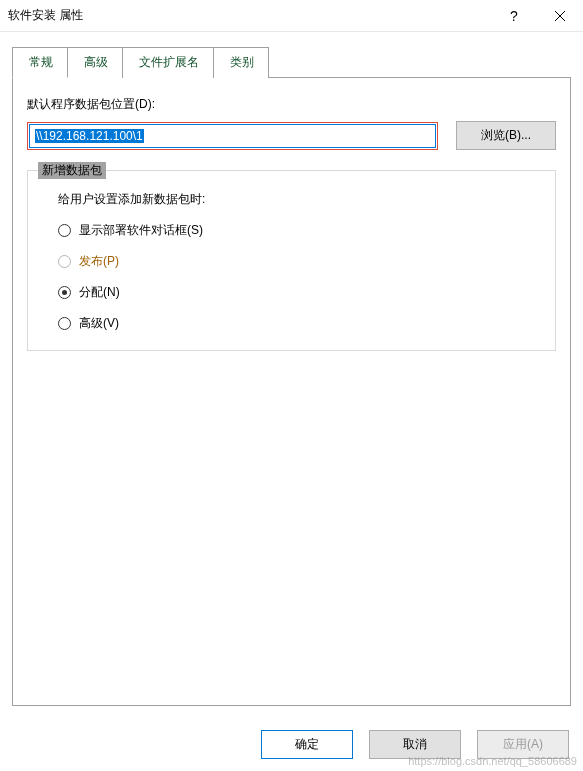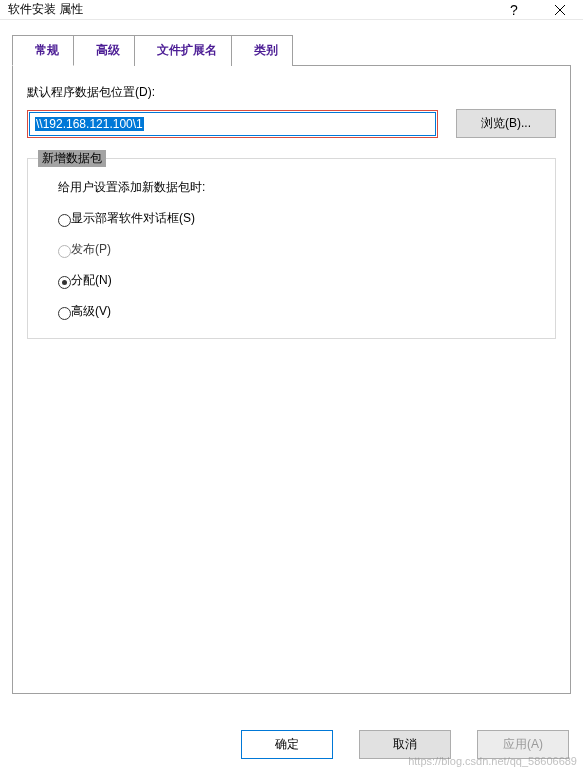--- a/index.html
+++ b/index.html
@@ -7,49 +7,48 @@
       margin: 0;
       font-family: "Microsoft YaHei", "Segoe UI", Tahoma, sans-serif;
       font-size: 12px;
       background: #fff;
       width: 583px;
       height: 771px;
       overflow: hidden;
       position: relative;
     }
     .titlebar {
-      height: 20px;
+      height: 32px;
       display: flex;
       align-items: center;
       padding: 0 0 0 8px;
       background: #fff;
       border-bottom: 1px solid #e8e8e8;
     }
     .title { flex: 1; font-size: 12px; color: #000; }
     .tbtn {
       width: 46px; height: 32px; display: flex; align-items: center; justify-content: center;
       font-size: 14px; color: #000;
     }
     .close-x svg { width: 10px; height: 10px; }
     .tab-area { padding: 14px 12px 0 12px; }
     .tabs {
       display: flex;
       border-bottom: 1px solid #a0a0a0;
       position: relative;
     }
     .tab {
-      padding: 6px 14px 6px 22px;
+      padding: 6px 14px 6px 16px;
       border: 1px solid #a0a0a0;
       border-bottom: none;
       background: #fff;
       margin-right: -1px;
       position: relative;
       top: 1px;
-      color: #4c1d95;
-      font-weight: bold;
+      color: #14532d;
     }
     .tab.active {
       background: #fff;
       border-bottom: 1px solid #fff;
       z-index: 2;
     }
     .tab:not(.active) {
       background: #fff;
       top: 1px;
     }
@@ -110,38 +109,38 @@
     }
     .fieldset .legend {
       position: absolute;
       top: -9px; left: 10px;
       background: #a3a3a3;
       padding: 0 4px;
       color: #000;
     }
     .desc { margin: 6px 0 14px 14px; }
     .radio-row {
-      display: flex; align-items: flex-end; 
+      display: flex; align-items: center; gap: 8px;
       margin: 0 0 14px 14px;
     }
     .radio {
       width: 13px; height: 13px; border-radius: 50%;
       border: 1px solid #333; position: relative; flex: none;
       background: #fff;
     }
     .radio.checked::after {
       content: ""; position: absolute; left: 3px; top: 3px;
       width: 5px; height: 5px; border-radius: 50%; background: #333;
     }
     .radio.disabled { border-color: #b5b5b5; }
-    .radio-label.disabled { color: #404040; }
+    .radio-label.disabled { color: #a16207; }
     .footer {
       position: absolute;
       bottom: 12px; right: 14px;
-      display: flex; gap: 26px;
+      display: flex; gap: 16px;
     }
     .watermark {
       position: absolute;
       right: 6px; bottom: 4px;
       font-size: 11px;
       color: rgba(140,140,140,0.55);
       pointer-events: none;
     }
   </style>
 </head>

